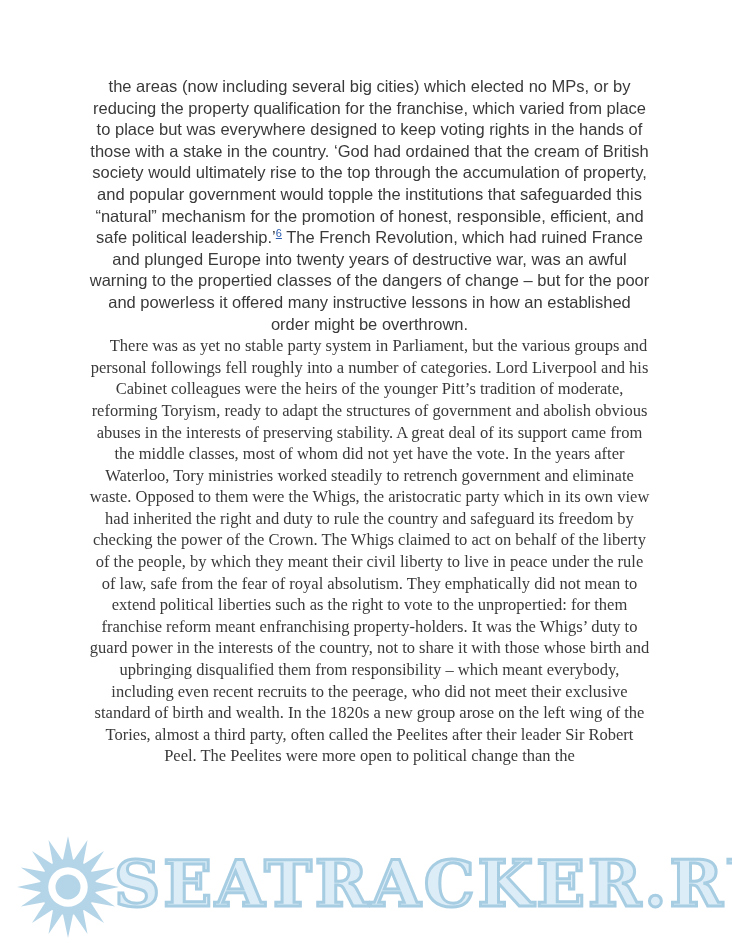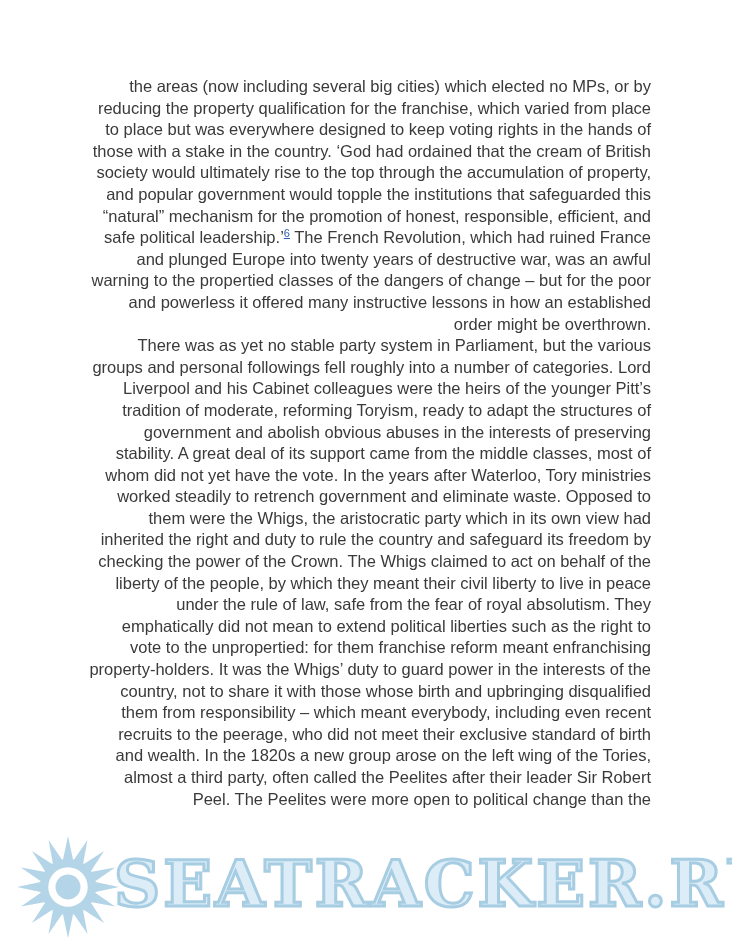--- a/index.html
+++ b/index.html
@@ -17,24 +17,24 @@
     font-family: "Liberation Sans", "DejaVu Sans", sans-serif;
   }
   .text-block {
     position: absolute;
     left: 88px;
     top: 76px;
     width: 563px;
     font-size: 16.5px;
     line-height: 21.6px;
     color: #3a3a3a;
-    text-align: right;
+    text-align: center;
   }
   .para { margin: 0; }
-  .para.indent { text-indent: 18px; }
+  .para.indent { text-indent: 18px; font-family: Liberation Serif, serif; }
   sup.footnote {
     font-size: 11px;
     line-height: 0;
     vertical-align: super;
   }
   a.footnote-link {
     color: #2a5db0;
     text-decoration: underline;
     cursor: pointer;
   }

